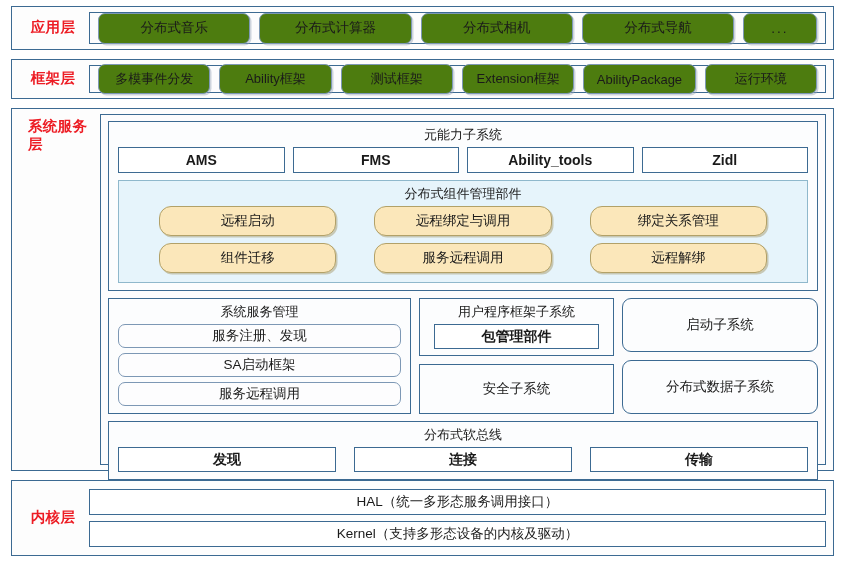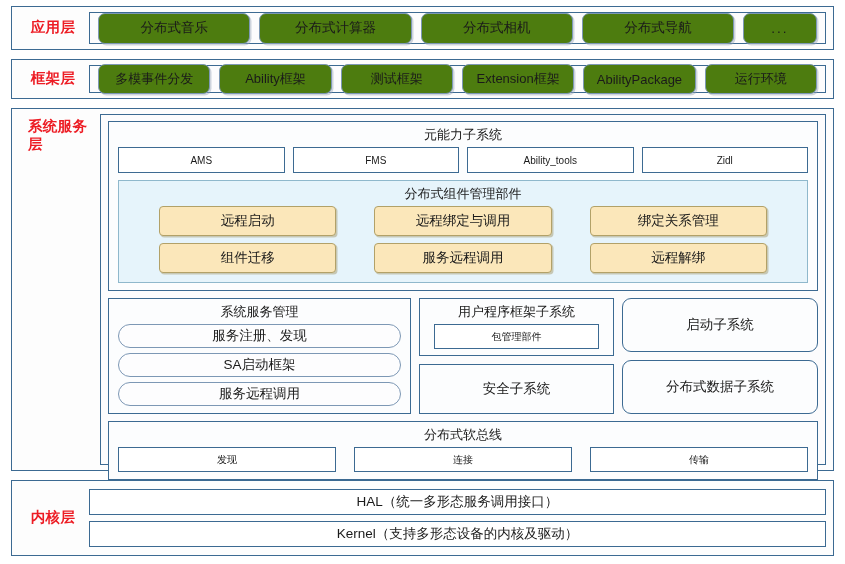--- a/index.html
+++ b/index.html
@@ -118,23 +118,24 @@
     padding: 0 9px;
   }
   .flat-box {
     box-sizing: border-box;
     border: 1.2px solid #3c6a92;
     background: #ffffff;
     display: flex;
     align-items: center;
     justify-content: center;
     text-align: right;
-    font-size: 10px;
+    font-size: 14px;
     height: 26px;
     white-space: nowrap;
+    font-weight: bold;
   }
   .meta-row .flat-box { flex: 1 1 0; }
 
   
   .dcm {
     margin: 7px 9px 0 9px;
     box-sizing: border-box;
     border: 1.2px solid #8fb8cc;
     background: #e6f4fb;
     padding-bottom: 9px;
@@ -142,21 +143,21 @@
   .dcm-grid {
     display: grid;
     grid-template-columns: repeat(3, 1fr);
     grid-template-rows: repeat(2, 30px);
     gap: 7px 38px;
     padding: 0 40px;
   }
   .yellow-box {
     box-sizing: border-box;
     border: 1.3px solid #b2a168;
-    border-radius: 4px;
+    border-radius: 12px;
     background: #fbe7ba;
     box-shadow: 1.5px 1.5px 0 rgba(168,155,112,0.5);
     display: flex;
     align-items: center;
     justify-content: center;
     text-align: center;
     font-size: 13.5px;
     white-space: nowrap;
   }
 
@@ -172,21 +173,21 @@
 
   .ssm-list {
     display: flex;
     flex-direction: column;
     gap: 5px;
     padding: 0 9px 7px 9px;
   }
   .round-box {
     box-sizing: border-box;
     border: 1.2px solid #7d98b5;
-    border-radius: 12px;
+    border-radius: 7px;
     background: #fdfdfe;
     display: flex;
     align-items: center;
     justify-content: center;
     text-align: center;
     font-size: 13.5px;
     height: 24px;
     white-space: nowrap;
   }
 

